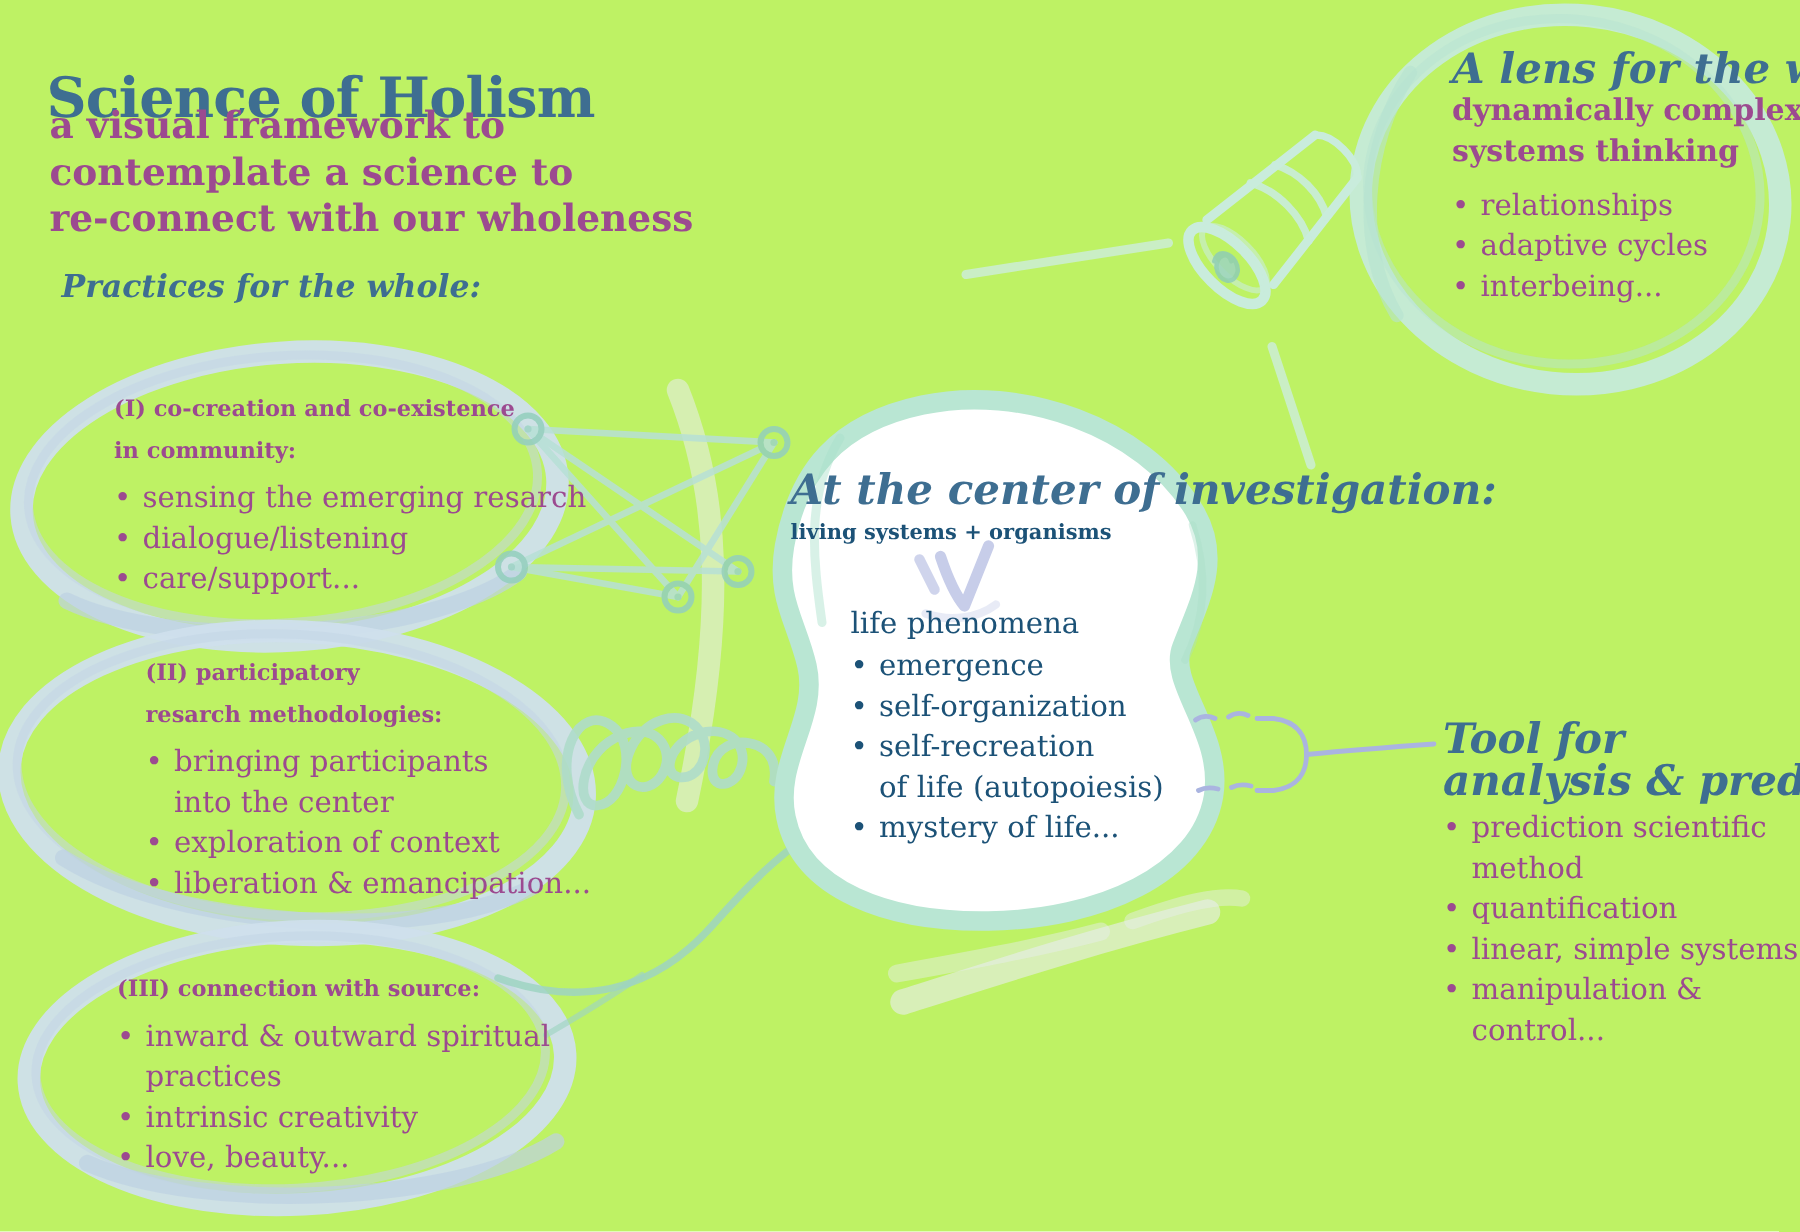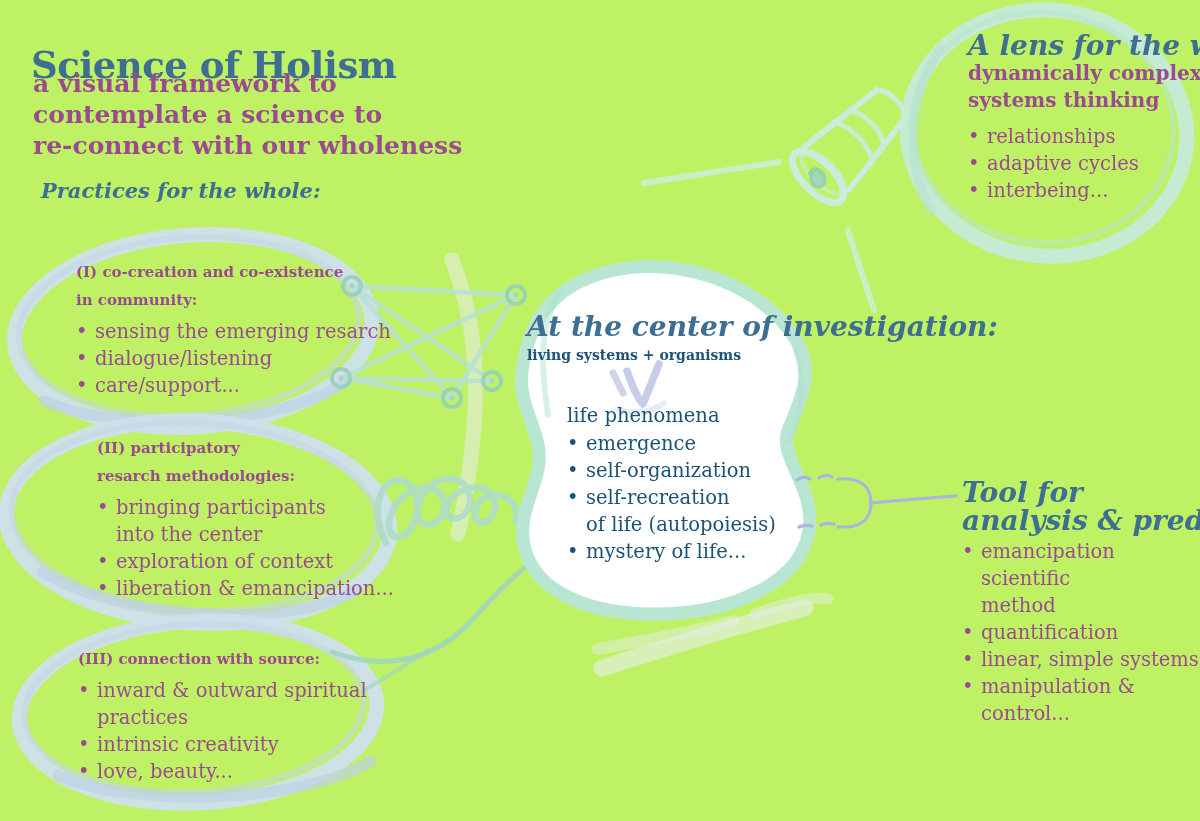--- a/index.html
+++ b/index.html
@@ -267,21 +267,21 @@
   </div>
 
   <div class="block txt-layer" style="left:962px; top:479px; width:238px;">
     <div class="h-italic">
       <div>Tool for</div>
       <div>analysis &amp; prediction:</div>
     </div>
     <ul class="list purple-list" style="margin-top:3px;">
         <li>
           <span class="dot">•</span>
-          <span class="txt">emancipation scientific
+          <span class="txt">prediction scientific
 method</span>
         </li>
         <li>
           <span class="dot">•</span>
           <span class="txt">quantification</span>
         </li>
         <li>
           <span class="dot">•</span>
           <span class="txt">linear, simple systems</span>
         </li>

